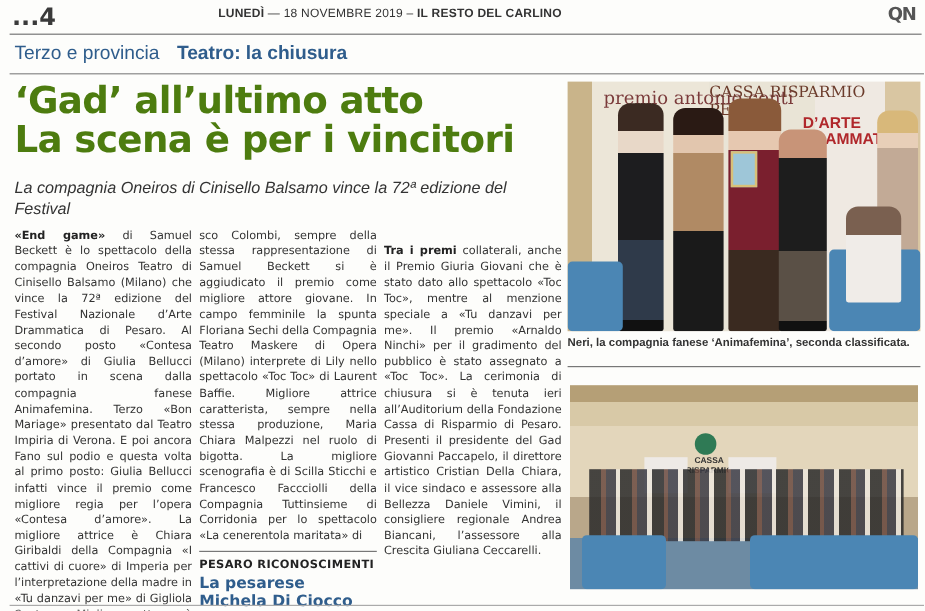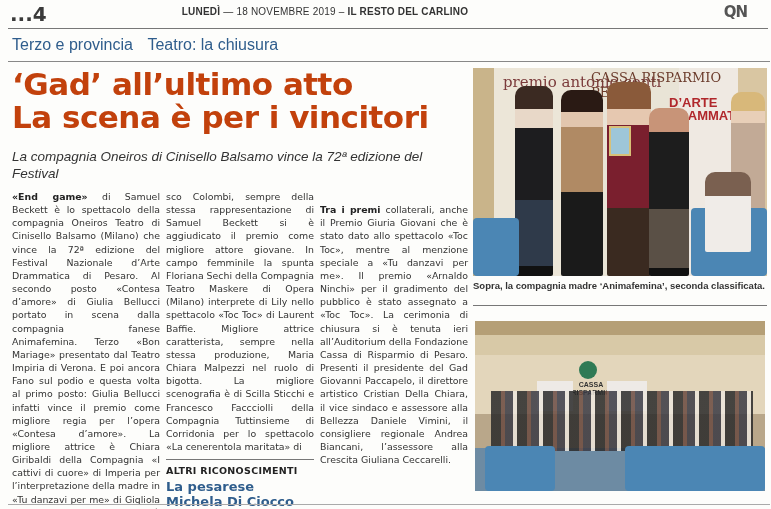--- a/index.html
+++ b/index.html
@@ -3,28 +3,28 @@
 <meta charset="utf-8">
 <style>
   * { box-sizing: border-box; margin: 0; padding: 0; }
   html, body { width: 771px; height: 509px; overflow: hidden; background: #fdfdfb; }
   body { position: relative; font-family: "Liberation Sans", sans-serif; color: #222; }
 
   .topbar { position: absolute; left: 0; top: 0; width: 771px; height: 26px; }
   .pagenum { position: absolute; left: 10px; top: 2px; font-family: "DejaVu Sans", sans-serif; font-weight: bold; font-size: 20px; color: #3a3a3a; }
   .dateline { position: absolute; left: 0; width: 650px; top: 6px; text-align: center; font-size: 10px; color: #333; letter-spacing: 0.2px; }
   .dateline b { font-weight: bold; }
-  .qn { position: absolute; right: 24px; top: 3px; font-family: "DejaVu Sans", sans-serif; font-weight: bold; font-size: 15px; color: #555; letter-spacing: -1px; }
+  .qn { position: absolute; right: 8px; top: 3px; font-family: "DejaVu Sans", sans-serif; font-weight: bold; font-size: 15px; color: #555; letter-spacing: -1px; }
   .rule1 { position: absolute; left: 8px; top: 28px; width: 760px; height: 1px; background: #777; }
 
   .section { position: absolute; left: 12px; top: 36px; font-size: 16px; color: #2f5d8c; }
-  .section .kicker { font-weight: normal; margin-left: 10px; color: #2f5d8c; }
+  .section .kicker { font-weight: bold; margin-left: 10px; color: #2f5d8c; }
   .rule2 { position: absolute; left: 8px; top: 61px; width: 762px; height: 1px; background: #888; }
 
-  .headline { position: absolute; left: 12px; top: 68px; width: 455px; font-family: "DejaVu Sans", sans-serif; font-weight: bold; font-size: 31px; line-height: 33px; color: #c2410c; letter-spacing: -0.5px; }
+  .headline { position: absolute; left: 12px; top: 68px; width: 455px; font-family: "DejaVu Sans", sans-serif; font-weight: bold; font-size: 31px; line-height: 33px; color: #4d7c0f; letter-spacing: -0.5px; }
   .subhead { position: absolute; left: 12px; top: 148px; width: 460px; font-size: 13.5px; line-height: 17px; color: #333; font-style: italic; }
 
   .col { position: absolute; top: 190px; width: 148px; font-family: "DejaVu Sans", sans-serif; font-size: 9.4px; line-height: 13.15px; color: #333; text-align: justify; hyphens: manual; }
   .col b { color: #222; }
   .col1 { left: 12px; }
   .col2 { left: 166px; }
   .col3 { left: 320px; }
 
   .col2 .boxrule { height: 1px; background: #777; margin: 6px 0 4px 0; }
   .col2 .boxlabel { font-weight: bold; font-size: 9.5px; color: #222; letter-spacing: 0.3px; }
@@ -72,21 +72,21 @@
   <span>La compagnia Oneiros di Cinisello Balsamo vince la 72ª edizione del Festival</span><br>
 </div>
 
 <div class="col col1">
   <b>«End game»</b><span> di Samuel Beckett è lo spettacolo della compagnia Oneiros Teatro di Cinisello Balsamo (Milano) che vince la 72ª edizione del Festival Nazionale d’Arte Drammatica di Pesaro. Al secondo posto «Contesa d’amore» di Giulia Bellucci portato in scena dalla compagnia fanese Animafemina. Terzo «Bon Mariage» presentato dal Teatro Impiria di Verona. E poi ancora Fano sul podio e questa volta al primo posto: Giulia Bellucci infatti vince il premio come migliore regia per l’opera «Contesa d’amore». La migliore attrice è Chiara Giribaldi della Compagnia «I cattivi di cuore» di Imperia per l’interpretazione della madre in «Tu danzavi per me» di Gigliola Santoro. Migliore attore è invece risultato Marco Cuzzi della Compagnia Oneiros Teatro di Cinisello Balsamo interprete di Hamm nello spettacolo «End Game». France-</span>
 </div>
 
 <div class="col col2">
   <span>sco Colombi, sempre della stessa rappresentazione di Samuel Beckett si è aggiudicato il premio come migliore attore giovane. In campo femminile la spunta Floriana Sechi della Compagnia Teatro Maskere di Opera (Milano) interprete di Lily nello spettacolo «Toc Toc» di Laurent Baffie. Migliore attrice caratterista, sempre nella stessa produzione, Maria Chiara Malpezzi nel ruolo di bigotta. La migliore scenografia è di Scilla Sticchi e Francesco Faccciolli della Compagnia Tuttinsieme di Corridonia per lo spettacolo «La cenerentola maritata» di</span>
   <div class="boxrule"></div>
-  <div class="boxlabel">ALTRI RICONOSCIMENTI</div>
+  <div class="boxlabel">PESARO RICONOSCIMENTI</div>
   <div class="boxhead">La pesarese Michela Di Ciocco vince per il miglior commento musicale</div>
 </div>
 
 <div class="col col3">
   <br>
   <b>Tra i premi</b><span> collaterali, anche il Premio Giuria Giovani che è stato dato allo spettacolo «Toc Toc», mentre al menzione speciale a «Tu danzavi per me». Il premio «Arnaldo Ninchi» per il gradimento del pubblico è stato assegnato a «Toc Toc». La cerimonia di chiusura si è tenuta ieri all’Auditorium della Fondazione Cassa di Risparmio di Pesaro. Presenti il presidente del Gad Giovanni Paccapelo, il direttore artistico Cristian Della Chiara, il vice sindaco e assessore alla Bellezza Daniele Vimini, il consigliere regionale Andrea Biancani, l’assessore alla Crescita Giuliana Ceccarelli.</span>
   
 </div>
 
 <div class="photo1">
@@ -97,21 +97,21 @@
   <div class="figure" style="left:88px;top:22px;width:42px;height:186px;background:linear-gradient(180deg,#2a1a14 0 12%,#e2c6ae 12% 20%,#b08a64 20% 55%,#1a1a1a 55% 100%);"></div>
   <div class="figure" style="left:134px;top:14px;width:44px;height:194px;background:linear-gradient(180deg,#8a5a3a 0 14%,#e6c8b0 14% 22%,#7a1f2e 22% 65%,#3a2a20 65% 100%);"></div>
   <div style="position:absolute;left:136px;top:58px;width:22px;height:30px;background:#9ec6d8;border:2px solid #d8c078;"></div>
   <div class="figure" style="left:176px;top:40px;width:40px;height:168px;background:linear-gradient(180deg,#c89478 0 14%,#1d1d1d 14% 60%,#5a5046 60% 95%,#111 95%);"></div>
   <div class="figure" style="left:258px;top:24px;width:34px;height:120px;background:linear-gradient(180deg,#d8b87a 0 16%,#e8cfb8 16% 26%,#c2aa96 26% 100%);"></div>
   <div class="chair" style="left:0;top:150px;width:46px;height:58px;"></div>
   <div class="chair" style="left:218px;top:140px;width:76px;height:68px;"></div>
   <div class="figure" style="left:232px;top:104px;width:46px;height:80px;background:linear-gradient(180deg,#7a6050 0 30%,#f0ece8 30% 100%);"></div>
 </div>
 <div class="caption">
-  <span>Sopra, la compagnia madre ‘Animafemina’, seconda classificata.</span><br>
+  <span>Neri, la compagnia fanese ‘Animafemina’, seconda classificata.</span><br>
 </div>
 <div class="rule3"></div>
 
 <div class="photo2">
   <div style="position:absolute;left:104px;top:40px;width:18px;height:18px;border-radius:50%;background:#2f7a55;"></div>
   <div style="position:absolute;left:96px;top:60px;width:40px;font-size:7px;font-weight:bold;line-height:8px;color:#333;text-align:center;">CASSA RISPARMIO</div>
   <div style="position:absolute;left:62px;top:60px;width:36px;height:30px;background:#eeeae6;"></div>
   <div style="position:absolute;left:132px;top:60px;width:40px;height:30px;background:#eeeae6;"></div>
   <div style="position:absolute;left:16px;top:70px;width:262px;height:60px;background:repeating-linear-gradient(90deg,#2a2a2a 0 10px,#6a4a40 10px 14px,#3a3a44 14px 22px,#ece6dc 22px 26px);opacity:0.85;"></div>
   <div class="chair" style="left:10px;top:125px;width:70px;height:45px;"></div>

